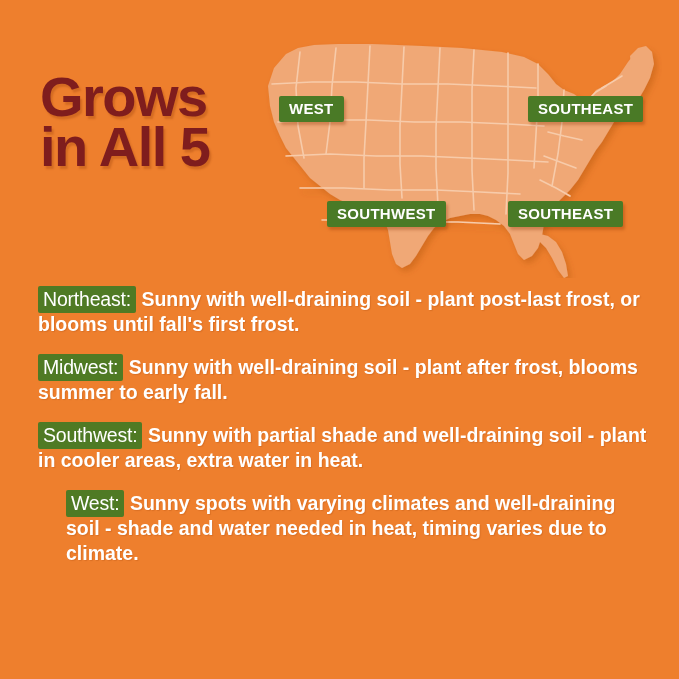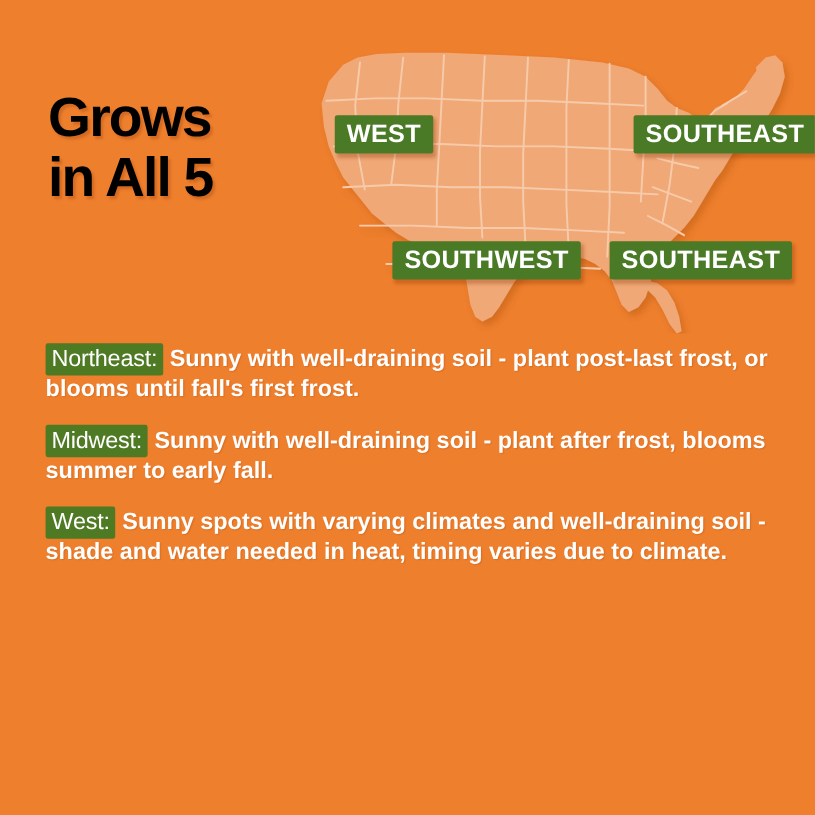--- a/index.html
+++ b/index.html
@@ -9,24 +9,24 @@
     font-family:"Liberation Sans", sans-serif;
     overflow:hidden;
   }
   #root { position:relative; width:679px; height:679px; }
 
   
   .headline {
     position:absolute;
     left:40px; top:72px;
     width:250px;
-    color:#000000;
+    color:#7f1d1d;
     font-family:"Liberation Sans", sans-serif;
     font-weight:bold;
-    font-size:46px;
+    font-size:56px;
     line-height:50px;
     letter-spacing:-1.5px;
     text-shadow:2px 3px 2px rgba(150,60,10,0.30);
     z-index:6;
   }
   .headline .hl-line { display:block; white-space:nowrap; }
 
   
   .map-wrap {
     position:absolute;
@@ -36,21 +36,21 @@
   }
   .map-wrap svg { width:100%; height:100%; display:block; }
 
   
   .map-badge {
     position:absolute;
     background:#4a7a26;
     color:#ffffff;
     font-family:"Liberation Sans", sans-serif;
     font-weight:bold;
-    font-size:21px;
+    font-size:15px;
     letter-spacing:0.3px;
     padding:5px 10px 6px 10px;
     border-radius:2px;
     white-space:nowrap;
     box-shadow:2px 3px 3px rgba(140,55,10,0.33);
     z-index:5;
     line-height:1;
   }
   .badge-west      { left:279px; top:96px; }
   .badge-midwest   { left:381px; top:96px; }
@@ -59,21 +59,21 @@
   .badge-southeast { left:508px; top:201px; }
 
   
   .regions {
     position:absolute;
     left:38px; top:287px;
     width:612px;
     z-index:4;
   }
   .region-item { margin-bottom:18px; }
-  .region-item:last-child { margin-bottom:0; }
+  .region-item:last-child { margin-bottom:0;margin-left:28px; }
 
   .region-para {
     color:#ffffff;
     font-family:"Liberation Sans", sans-serif;
     font-size:19.5px;
     font-weight:bold;
     line-height:25px;
     text-shadow:1px 1px 1px rgba(150,60,10,0.22);
   }
   .region-name {
@@ -166,20 +166,23 @@
 
     <div class="region-item">
       <p class="region-para"><span class="region-name">Northeast:</span><span class="region-desc"> Sunny with well-draining soil - plant post-last frost, or blooms until fall's first frost.</span></p>
     </div>
 
 
     <div class="region-item">
       <p class="region-para"><span class="region-name">Midwest:</span><span class="region-desc"> Sunny with well-draining soil - plant after frost, blooms summer to early fall.</span></p>
     </div>
 
+    <div class="region-item">
+      <p class="region-para"><span class="region-name">Southwest:</span><span class="region-desc"> Sunny with partial shade and well-draining soil - plant in cooler areas, extra water in heat.</span></p>
+    </div>
 
     <div class="region-item">
       <p class="region-para"><span class="region-name">West:</span><span class="region-desc"> Sunny spots with varying climates and well-draining soil - shade and water needed in heat, timing varies due to climate.</span></p>
     </div>
 
   </div>
 
 </div>
 
 </body></html>

